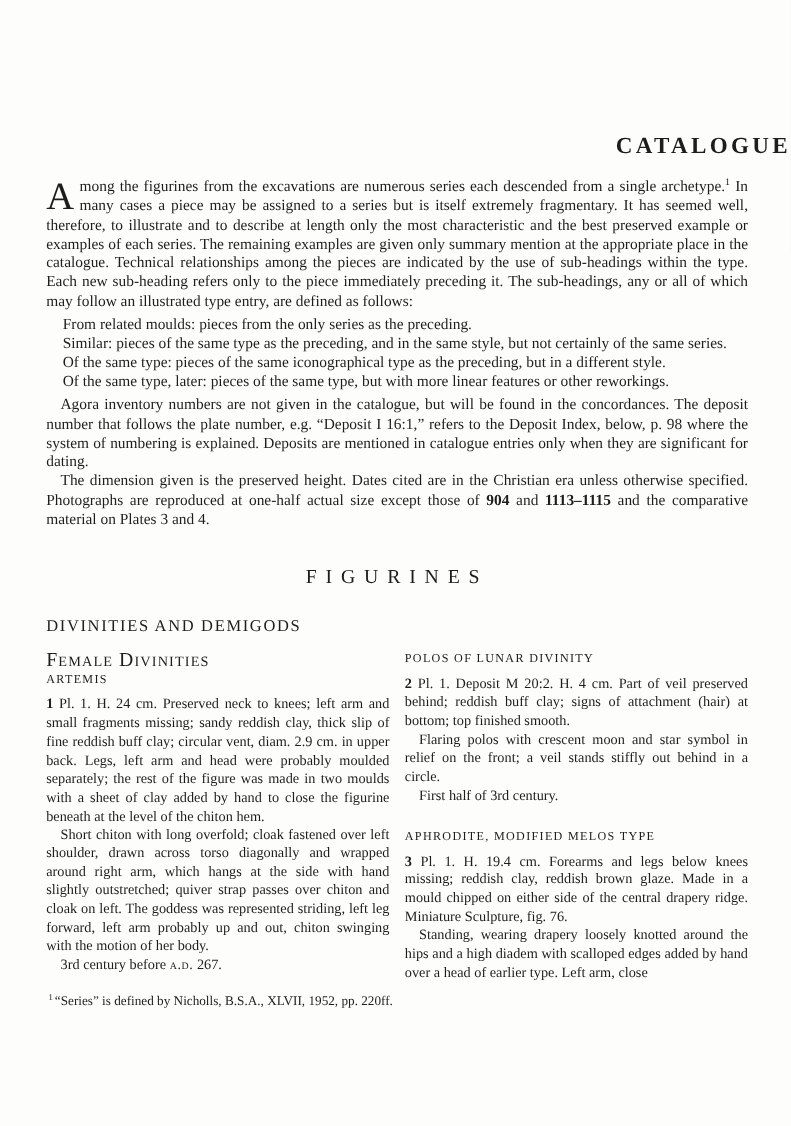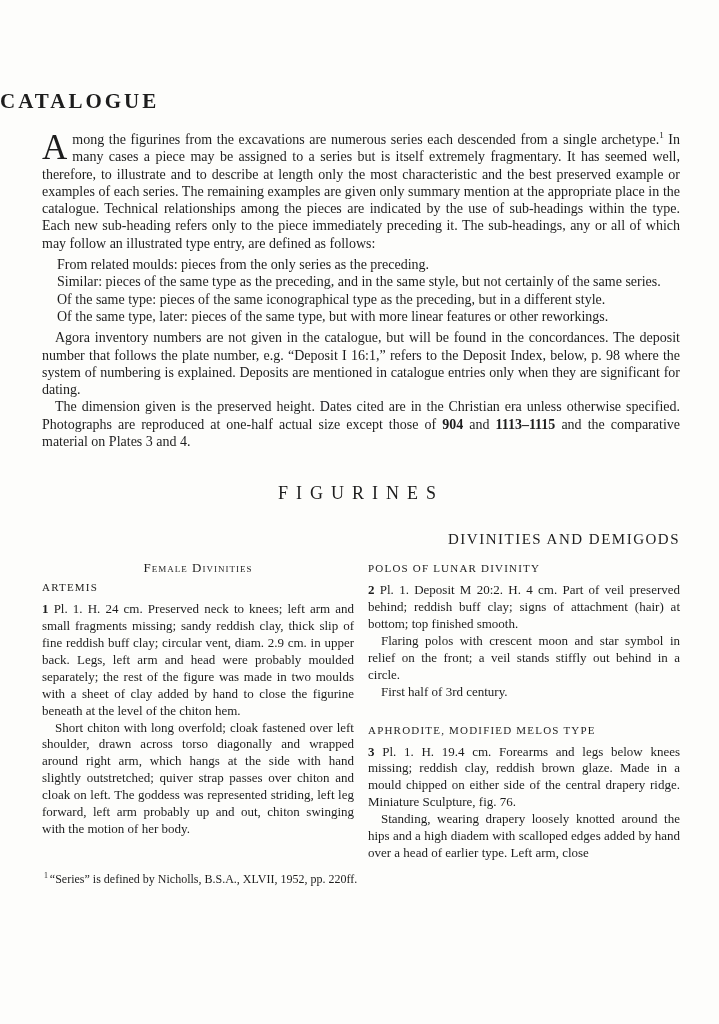--- a/index.html
+++ b/index.html
@@ -9,24 +9,24 @@
     margin:0 auto;
     background:#fdfdfb;
     color:#1d1d1d;
     font-family:"Liberation Serif", serif;
     overflow:hidden;
     box-sizing:border-box;
   }
   .content { padding:0 39px 0 42px; }
 
   .title {
-    margin:0; padding-top:88px;
+    margin:0; padding-top:119px;
     font-size:21px; line-height:26px;
     font-weight:700; letter-spacing:3px;
-    text-align:left;
+    text-align:right;
   }
 
   .intro { margin-top:17px; font-size:14px; line-height:17.3px; }
   .intro p { margin:0; text-align:justify; }
   .dropcap {
     float:left;
     font-size:35px; line-height:30px;
     padding:2px 5px 0 0;
     font-weight:400;
   }
@@ -40,35 +40,34 @@
   .figurines-heading {
     margin:33px 0 0 0;
     font-size:18px; line-height:21px;
     font-weight:400; letter-spacing:8px;
     text-align:center;
   }
   .divinities-heading {
     margin:26px 0 0 0;
     font-size:15px; line-height:18px;
     font-weight:400; letter-spacing:1.5px;
-    text-align:right;
+    text-align:left;
   }
 
   .columns {
     margin-top:12px;
     display:grid;
     grid-template-columns:1fr 1fr;
     column-gap:14px;
     font-size:13px; line-height:16.9px;
   }
   .columns p { margin:0; text-align:justify; }
   .section-heading {
-    text-align:center;
     font-variant:small-caps;
-    font-size:13px; letter-spacing:1px;
+    font-size:18px; letter-spacing:1px;
     margin-bottom:2px;
   }
   .entry-heading {
     font-size:11px; letter-spacing:1.2px;
     margin:0 0 5px 0;
   }
   .entry-heading.gap-top { margin-top:21px; }
 
   .seg-b { font-weight:700; }
   .seg-i { }
@@ -106,20 +105,21 @@
     <h3 class="divinities-heading">DIVINITIES AND DEMIGODS</h3>
 
     <div class="columns">
 
       <div class="col">
         <div class="section-heading">Female Divinities</div>
         <div class="entry-heading">ARTEMIS</div>
         <div>
           <p><span class="seg-b">1 </span><span>Pl. 1. H. 24 cm. Preserved neck to knees; left arm and small fragments missing; sandy reddish clay, thick slip of fine reddish buff clay; circular vent, diam. 2.9 cm. in upper back. Legs, left arm and head were probably moulded separately; the rest of the figure was made in two moulds with a sheet of clay added by hand to close the figurine beneath at the level of the chiton hem.</span></p>
           <p class="indent">Short chiton with long overfold; cloak fastened over left shoulder, drawn across torso diagonally and wrapped around right arm, which hangs at the side with hand slightly outstretched; quiver strap passes over chiton and cloak on left. The goddess was represented striding, left leg forward, left arm probably up and out, chiton swinging with the motion of her body.</p>
+          <p class="indent"><span>3rd century before </span><span class="seg-sc">a.d.</span><span> 267.</span></p>
         </div>
       </div>
 
       <div class="col">
         <div class="entry-heading">POLOS OF LUNAR DIVINITY</div>
         <div>
           <p><span class="seg-b">2 </span><span>Pl. 1. Deposit M 20:2. H. 4 cm. Part of veil preserved behind; reddish buff clay; signs of attachment (hair) at bottom; top finished smooth.</span></p>
           <p class="indent">Flaring polos with crescent moon and star symbol in relief on the front; a veil stands stiffly out behind in a circle.</p>
           <p class="indent">First half of 3rd century.</p>
         </div>

